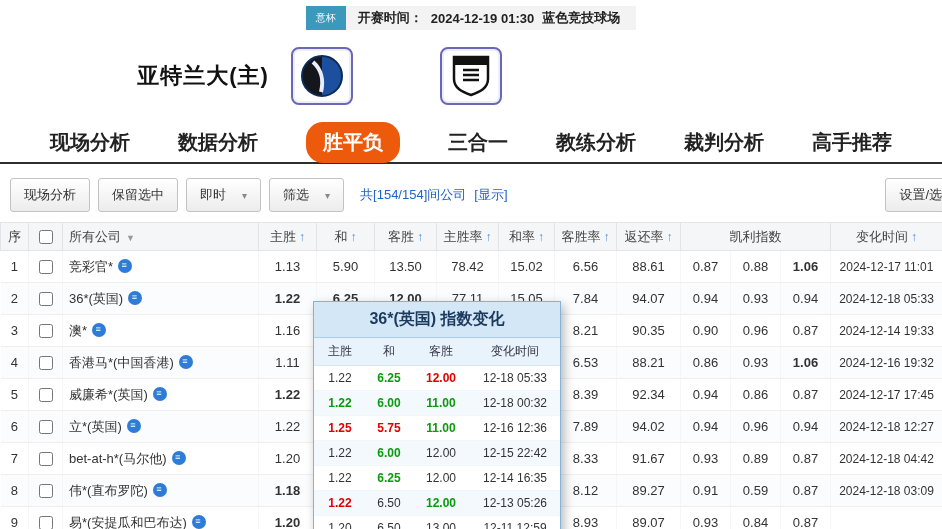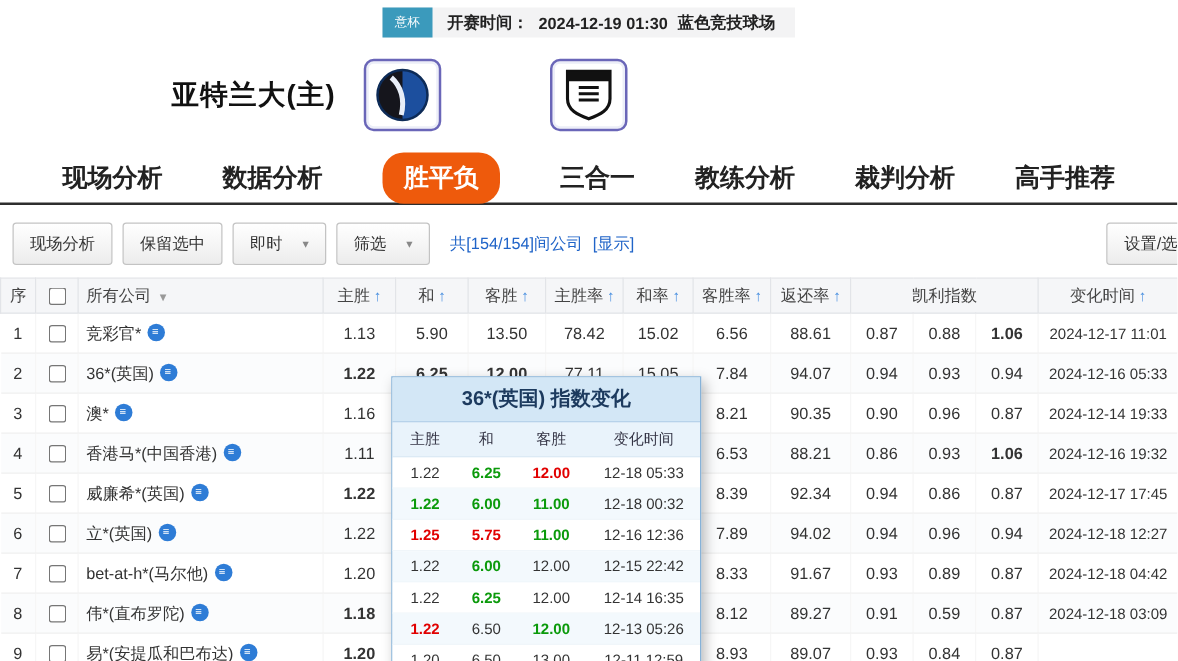--- a/index.html
+++ b/index.html
@@ -186,21 +186,21 @@
           <td class="r">1.22</td>
           <td class="g">6.25</td>
           <td class="g">12.00</td>
           <td class="">77.11</td>
           <td class="">15.05</td>
           <td class="">7.84</td>
           <td class="">94.07</td>
           <td class="">0.94</td>
           <td class="">0.93</td>
           <td class="">0.94</td>
-          <td class="c-time">2024-12-16 05:33</td>
+          <td class="c-time">2024-12-18 05:33</td>
         </tr>
         <tr>
           <td class="c-idx">3</td>
           <td><input type="checkbox" style=""></td>
           <td class="c-comp"><span class="comp-name">澳*</span><span class="comp-icon"></span></td>
           <td class="">1.16</td>
           <td class=""></td>
           <td class=""></td>
           <td class=""></td>
           <td class=""></td>

